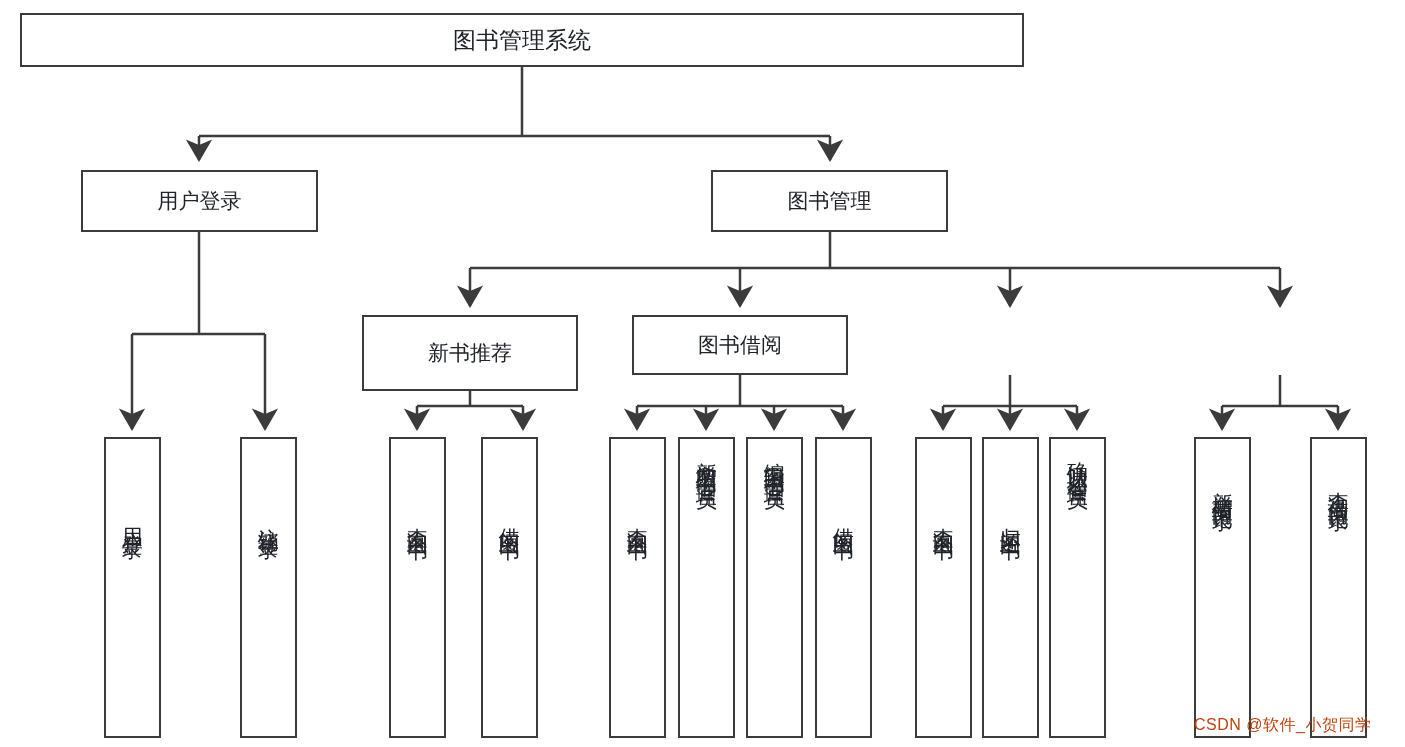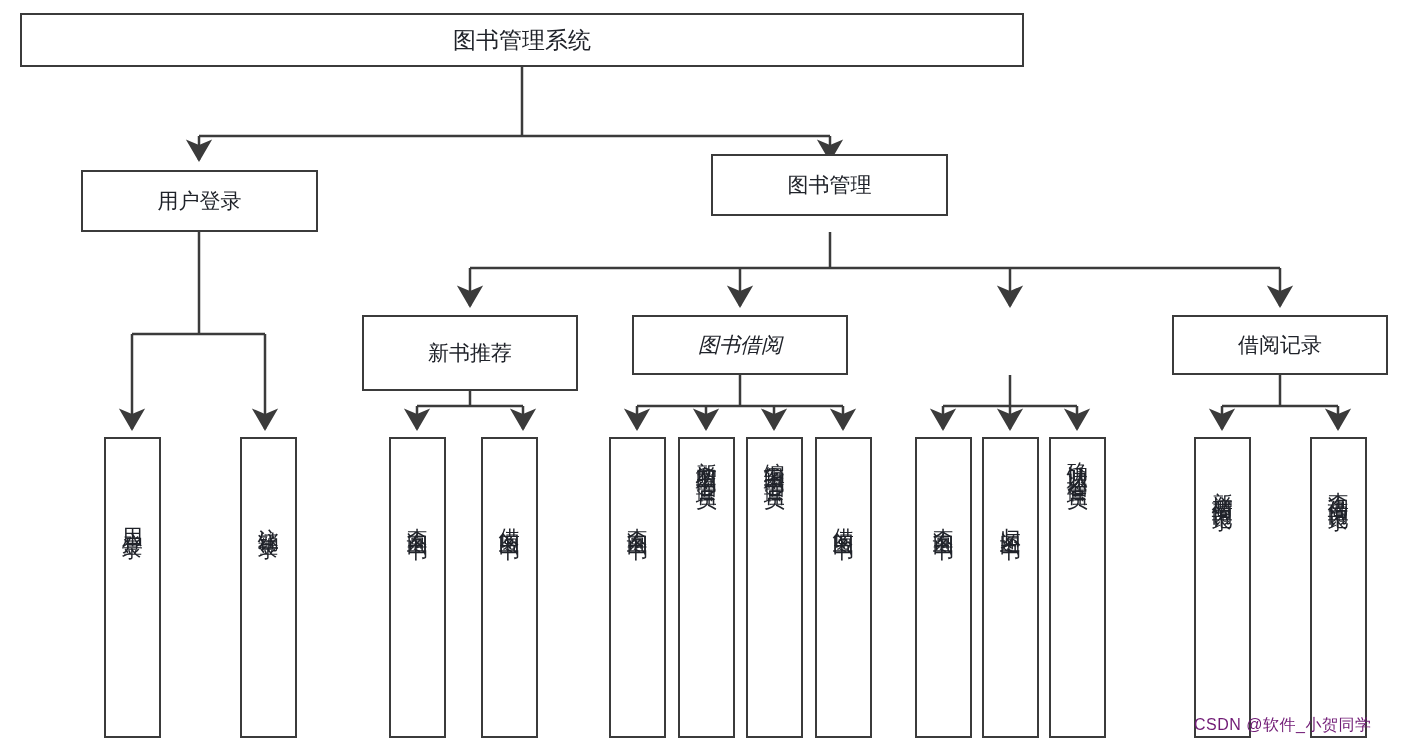--- a/index.html
+++ b/index.html
@@ -10,21 +10,21 @@
   .node{position:absolute;box-sizing:border-box;background:#ffffff;
         border:2px solid #3b3b3b;display:flex;align-items:center;
         justify-content:center;color:#20232a;}
   .node.lvl0{font-size:23px;}
   .node.lvl1{font-size:21px;}
   .node.lvl2{font-size:21px;}
   .node.leaf{font-size:21px;align-items:flex-start;padding-top:6px;}
   .vtext{writing-mode:vertical-rl;text-orientation:upright;
          letter-spacing:4px;line-height:1.02;white-space:nowrap;
          color:#20232a;}
-  .watermark{position:absolute;font-size:16px;color:#701a75;
+  .watermark{position:absolute;font-size:16px;color:#c2410c;
              letter-spacing:.5px;white-space:nowrap;}
 </style>
 </head>
 <body>
 
 <div id="stage">
 
   <svg class="links" viewBox="0 0 1405 747" xmlns="http://www.w3.org/2000/svg">
     <defs>
       <marker id="arrow" viewBox="0 0 12 14" refX="11" refY="7" markerWidth="9" markerHeight="11" orient="auto-start-reverse">
@@ -75,32 +75,29 @@
     </g>
   </svg>
 
   <div class="node lvl0" style="left:20px;top:13px;width:1004px;height:54px;">
     <span>图书管理系统</span>
   </div>
 
   <div class="node lvl1" style="left:81px;top:170px;width:237px;height:62px;">
     <span>用户登录</span>
   </div>
-  <div class="node lvl1" style="left:711px;top:154px;width:237px;height:62px;">
+  <div class="node lvl1" style="left:711px;top:170px;width:237px;height:62px;">
     <span>图书管理</span>
   </div>
 
   <div class="node lvl2" style="left:362px;top:315px;width:216px;height:76px;">
     <span>新书推荐</span>
   </div>
-  <div class="node lvl2" style="left:632px;top:315px;width:216px;height:60px;font-style:italic;">
+  <div class="node lvl2" style="left:632px;top:315px;width:216px;height:60px;">
     <span>图书借阅</span>
-  </div>
-  <div class="node lvl2" style="left:1172px;top:315px;width:216px;height:60px;">
-    <span>借阅记录</span>
   </div>
 
   <div class="node leaf" style="left:104px;top:437px;width:57px;height:301px;padding-top:72px;">
     <span class="vtext">用户登录</span>
   </div>
   <div class="node leaf" style="left:240px;top:437px;width:57px;height:301px;padding-top:72px;">
     <span class="vtext">注销登录</span>
   </div>
 
   <div class="node leaf" style="left:389px;top:437px;width:57px;height:301px;padding-top:72px;">

